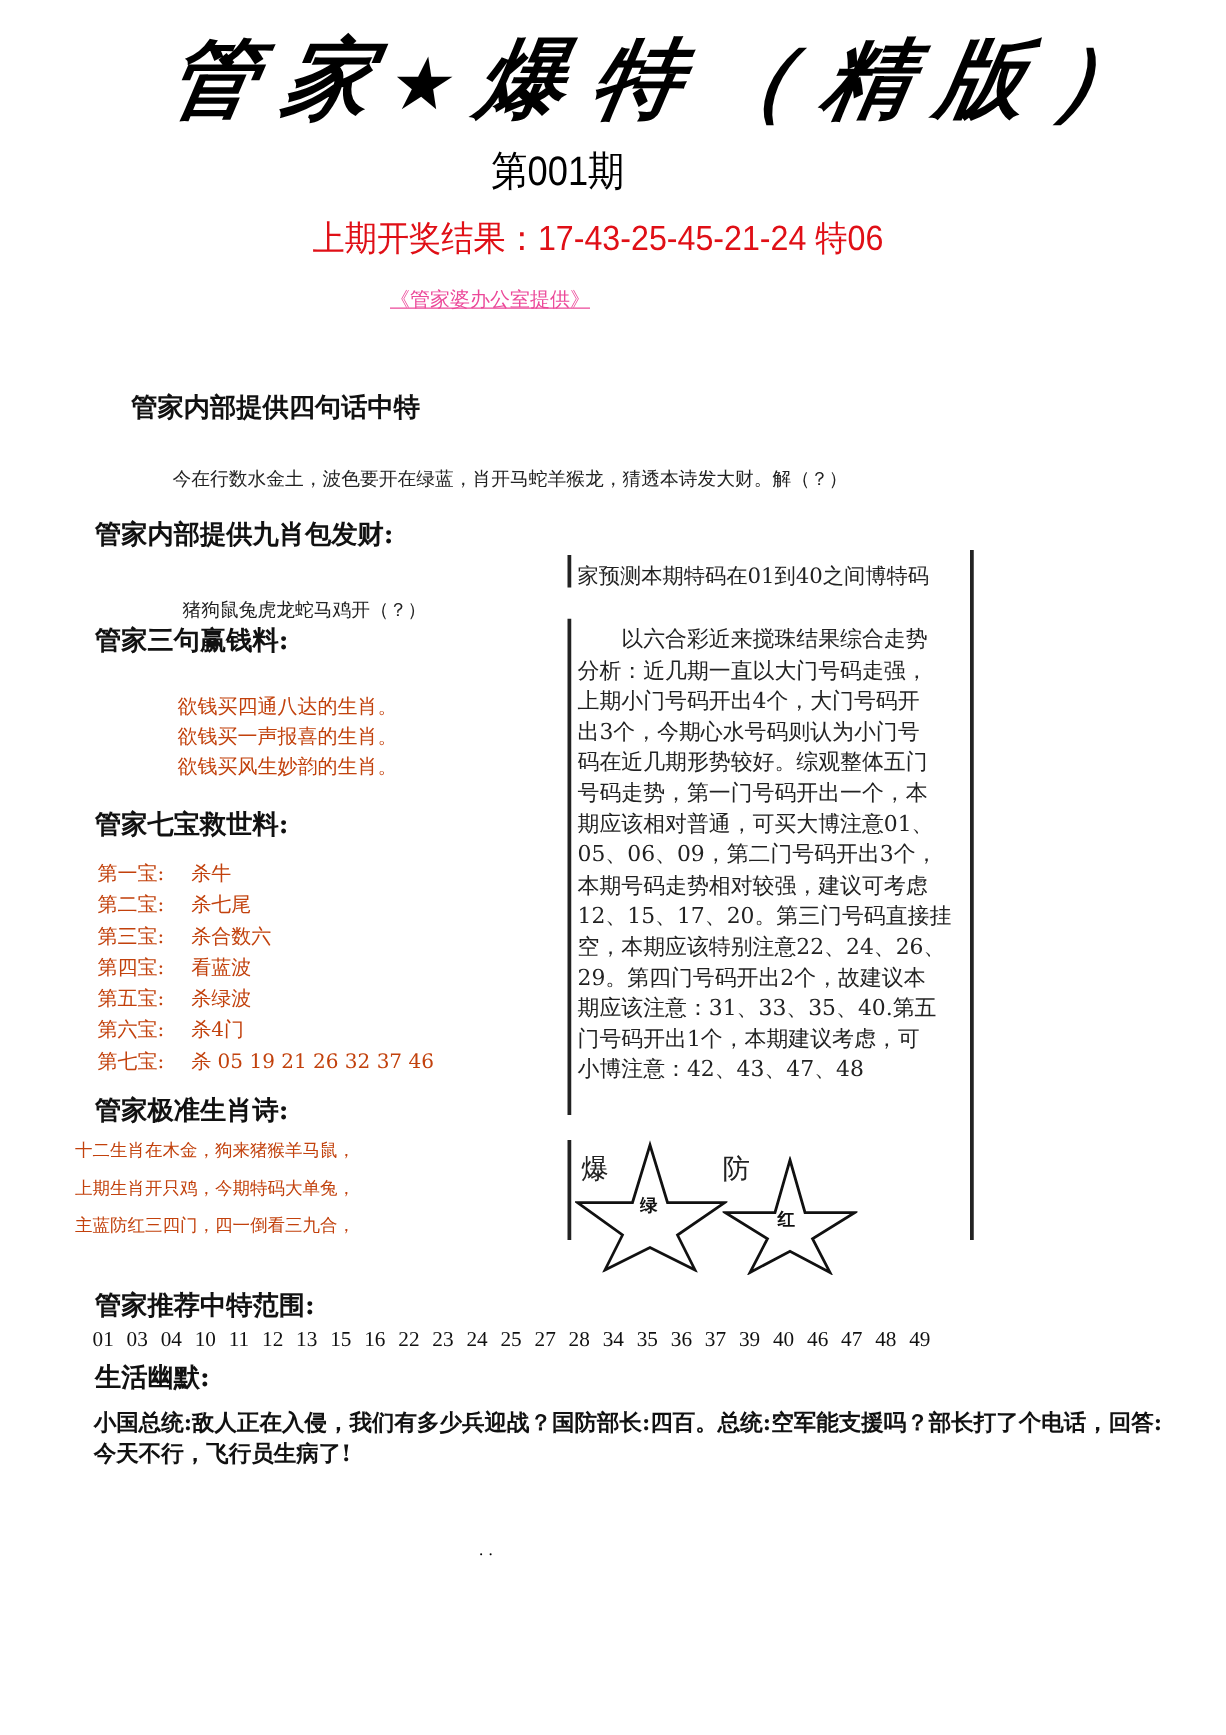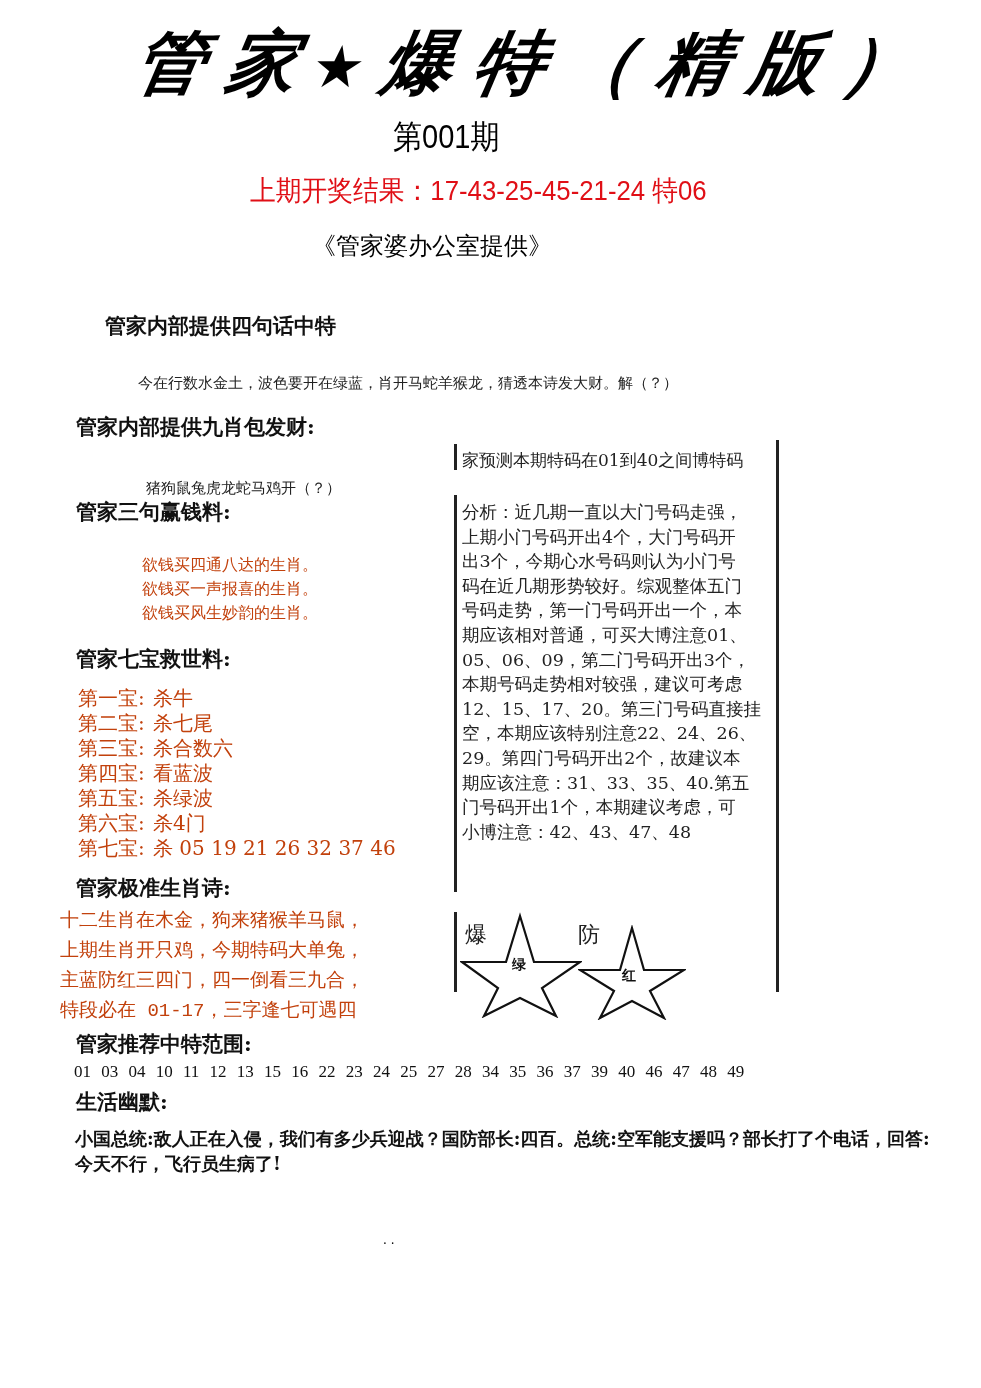--- a/index.html
+++ b/index.html
@@ -3,34 +3,34 @@
 <meta charset="utf-8">
 <style>
   html, body { margin:0; padding:0; background:#ffffff; }
   body { width:981px; height:1388px; position:relative; overflow:hidden; color:#111; font-family:"DejaVu Serif", serif; }
   .abs { position:absolute; white-space:nowrap; }
 
   .title { left:135px; top:18px; font-family:"DejaVu Sans", sans-serif; font-weight:bold; font-style:italic; font-size:70px; letter-spacing:22px; transform:skewX(-10deg); color:#000; line-height:90px; }
   .title .star { font-size:58px; letter-spacing:0; margin:0 18px 0 -6px; }
   .issue { left:393px; top:115px; font-family:"Liberation Sans", sans-serif; font-size:33px; color:#000; transform:scaleX(0.88); transform-origin:left; }
   .result { left:250px; top:172px; font-family:"Liberation Sans", sans-serif; font-size:28px; color:#e00f16; transform:scaleX(0.92); transform-origin:left; }
-  .provider { left:312px; top:230px; font-family:"DejaVu Serif", serif; font-size:24px; color:#000000; }
+  .provider { left:312px; top:230px; font-family:"DejaVu Serif", serif; font-size:16px; color:#ec4899;text-decoration:underline; }
 
   .h { font-family:"DejaVu Serif", serif; font-size:21px; font-weight:bold; color:#111; }
   .t { font-family:"DejaVu Serif", serif; font-size:15px; color:#222; }
   .t2 { font-family:"DejaVu Serif", serif; font-size:16px; color:#c2410c; line-height:24px; }
 
   .vline { position:absolute; background:#222; width:3px; }
   .rightcol { position:absolute; left:462px; font-family:"DejaVu Serif", serif; font-size:17.5px; color:#222; line-height:24.6px; width:308px; white-space:normal; }
 
-  .treasure-list { left:78px; top:686px; font-size:20px; line-height:25px; }
+  .treasure-list { left:78px; top:686px; font-size:16px; line-height:25px; }
   .treasure-list div { white-space:nowrap; }
   .treasure-list .k { display:inline-block; width:75px; }
 
-  .poem { left:60px; top:906px; font-size:19px; line-height:30px;font-family:Liberation Mono, monospace; }
+  .poem { left:60px; top:906px; font-size:14px; line-height:30px; }
   .nums { left:74px; top:1062px; font-family:"Liberation Serif", serif; font-size:17px; word-spacing:6px; color:#111; }
   .joke { left:75px; top:1126px; width:870px; white-space:normal; font-family:"DejaVu Serif", serif; font-weight:bold; font-size:18px; line-height:25px; color:#111; }
 
   .stars svg { position:absolute; }
   .dots { left:383px; top:1233px; font-size:12px; color:#000; }
 </style>
 </head>
 <body>
 
 <div class="abs title">
@@ -62,31 +62,31 @@
   <div><span class="k">第五宝:</span><span>杀绿波</span></div>
   <div><span class="k">第六宝:</span><span>杀4门</span></div>
   <div><span class="k">第七宝:</span><span>杀 05 19 21 26 32 37 46</span></div>
 </div>
 
 <div class="abs h" style="left:76px; top:874px;">管家极准生肖诗:</div>
 <div class="abs t2 poem">
   <div>十二生肖在木金，狗来猪猴羊马鼠，</div>
   <div>上期生肖开只鸡，今期特码大单兔，</div>
   <div>主蓝防红三四门，四一倒看三九合，</div>
-  <div>特段必在 01-17，三字逢七可遇四</div>
 </div>
 
 <div class="vline" style="left:454px; top:444px; height:26px;"></div>
 <div class="vline" style="left:454px; top:495px; height:397px;"></div>
 <div class="vline" style="left:454px; top:912px; height:80px;"></div>
 <div class="vline" style="left:776px; top:440px; height:552px;"></div>
 
 <div class="abs" style="left:462px; top:449px; font-family:'DejaVu Serif', serif; font-size:17px; color:#222;">家预测本期特码在01到40之间博特码</div>
 
 <div class="rightcol" style="top:500px;">
+  <div>　　以六合彩近来搅珠结果综合走势</div>
   <div>分析：近几期一直以大门号码走强，</div>
   <div>上期小门号码开出4个，大门号码开</div>
   <div>出3个，今期心水号码则认为小门号</div>
   <div>码在近几期形势较好。综观整体五门</div>
   <div>号码走势，第一门号码开出一个，本</div>
   <div>期应该相对普通，可买大博注意01、</div>
   <div>05、06、09，第二门号码开出3个，</div>
   <div>本期号码走势相对较强，建议可考虑</div>
   <div>12、15、17、20。第三门号码直接挂</div>
   <div>空，本期应该特别注意22、24、26、</div>

